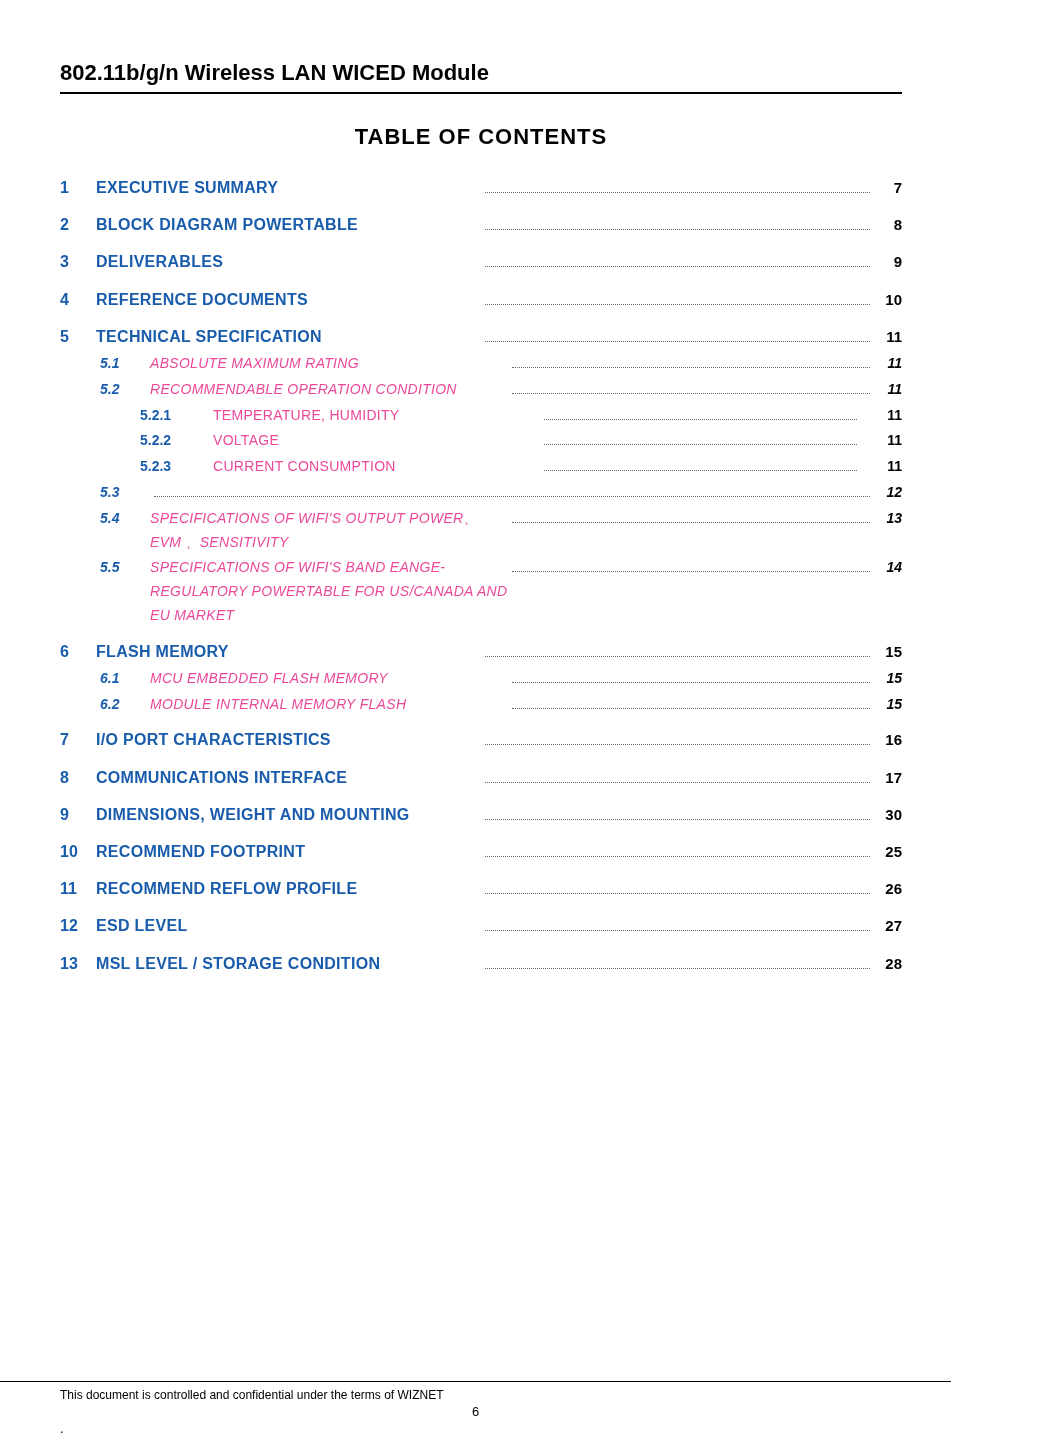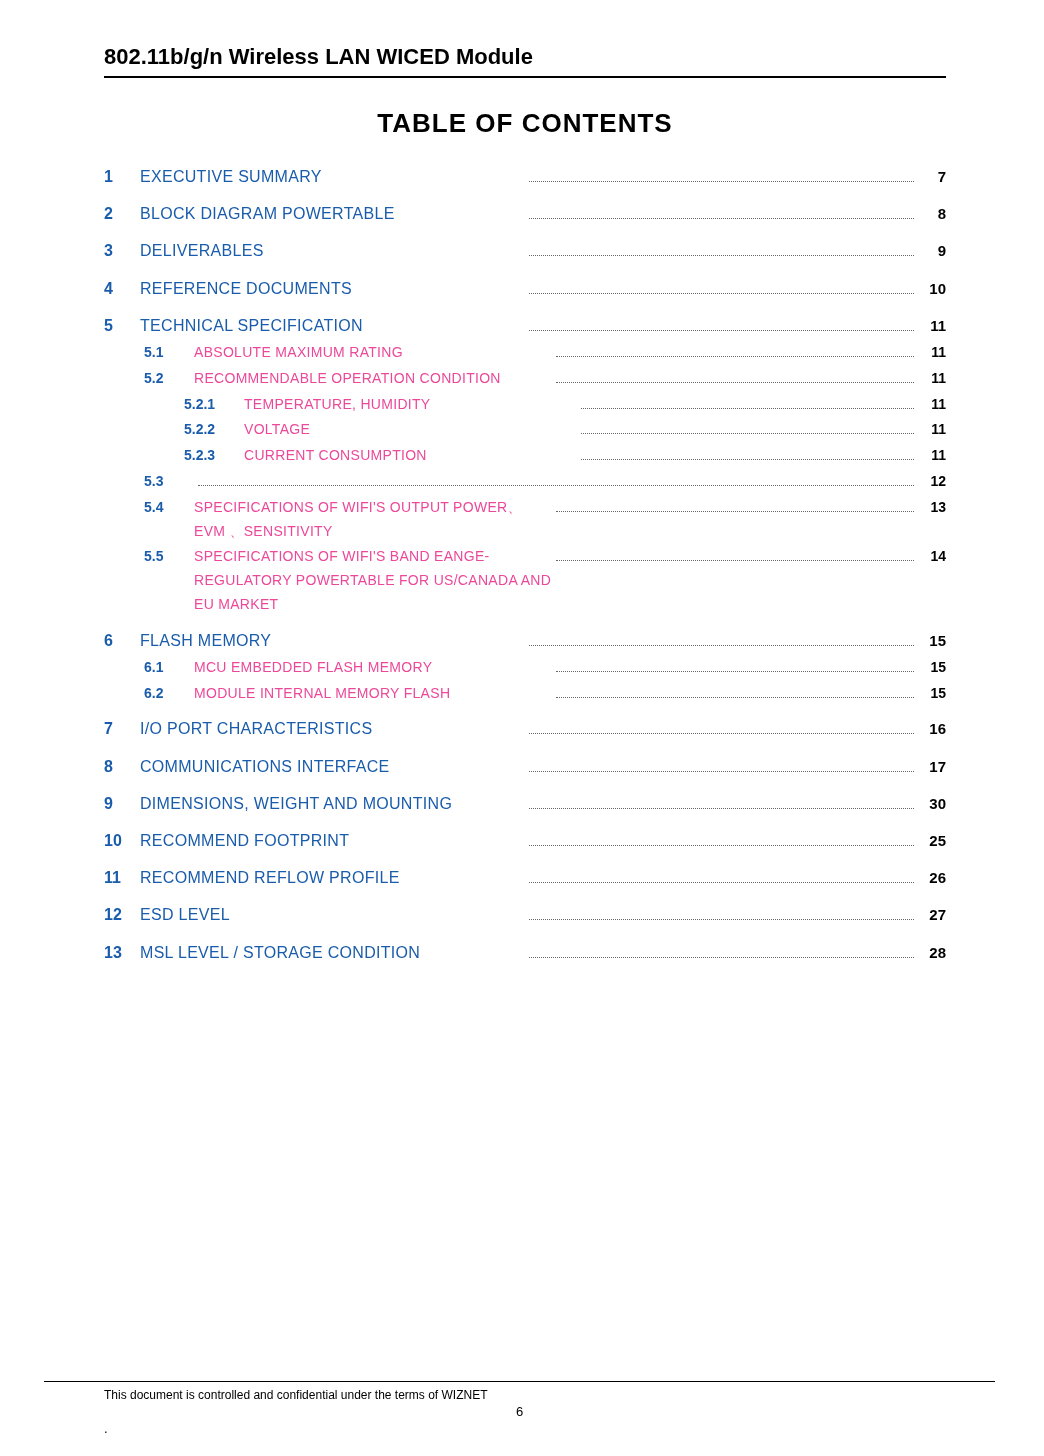--- a/index.html
+++ b/index.html
@@ -9,36 +9,35 @@
       color: #000;
       width: 1044px;
       min-height: 1456px;
       padding: 0;
     }
 
     .page {
       width: 962px;
       min-height: 1456px;
       background: #fff;
-      padding: 44px 60px 40px 60px;
+      padding: 60px 60px 40px 60px;
       position: relative;
-      margin-left: 44px;
     }
 
     .doc-title {
       font-size: 22px;
       font-weight: bold;
       margin-bottom: 6px;
       border-bottom: 2px solid #000;
       padding-bottom: 6px;
     }
 
     .toc-title {
       text-align: center;
-      font-size: 26px;
+      font-size: 22px;
       font-weight: bold;
       margin: 30px 0 24px 0;
       letter-spacing: 1px;
     }
 
     .toc-section {
       margin-bottom: 0;
     }
 
     .toc-entry {
@@ -51,45 +50,47 @@
 
     .toc-entry.level1 {
       font-size: 16px;
       margin-top: 10px;
       margin-bottom: 2px;
     }
 
     .toc-entry.level2 {
       font-size: 14px;
       padding-left: 40px;
+      font-style: italic;
     }
 
     .toc-entry.level3 {
       font-size: 14px;
       padding-left: 80px;
+      gap: 13px;
     }
 
     .toc-num {
       color: #1a5cac;
       font-weight: bold;
       min-width: 36px;
       flex-shrink: 0;
     }
 
     .toc-num.level2 {
       min-width: 50px;
     }
 
     .toc-num.level3 {
       min-width: 60px;
     }
 
     .toc-label {
       color: #1a5cac;
-      font-weight: normal;
+      font-weight: bold;
       flex: 1;
       letter-spacing: 0.3px;
     }
 
     .toc-label.subentry {
       color: #ec4899;
       font-weight: normal;
     }
 
     .toc-dots {

